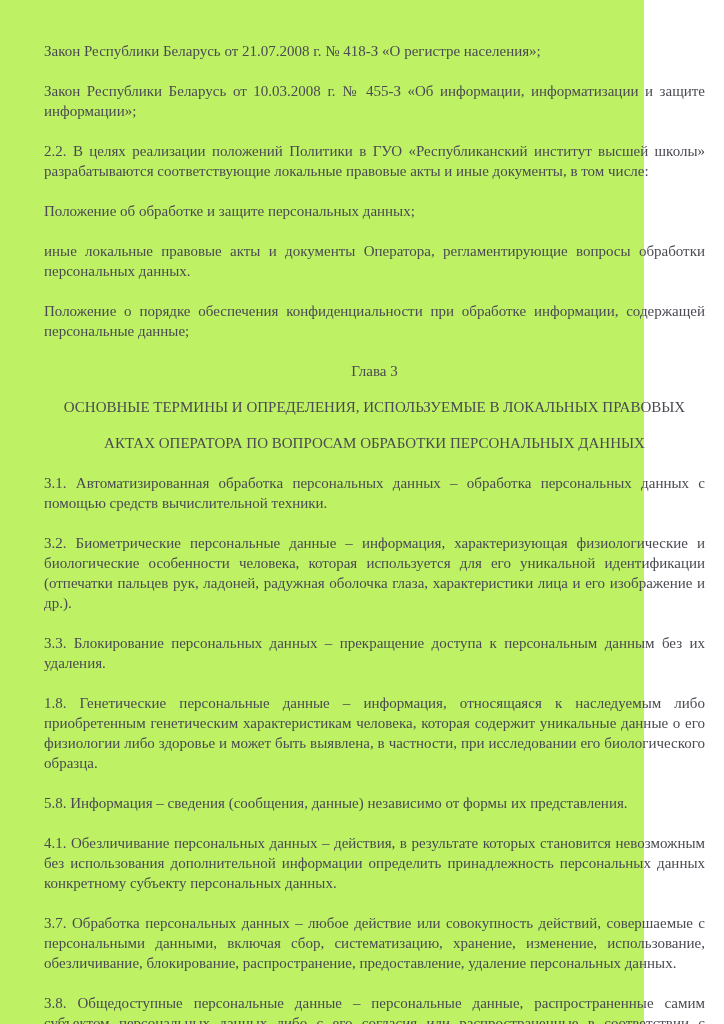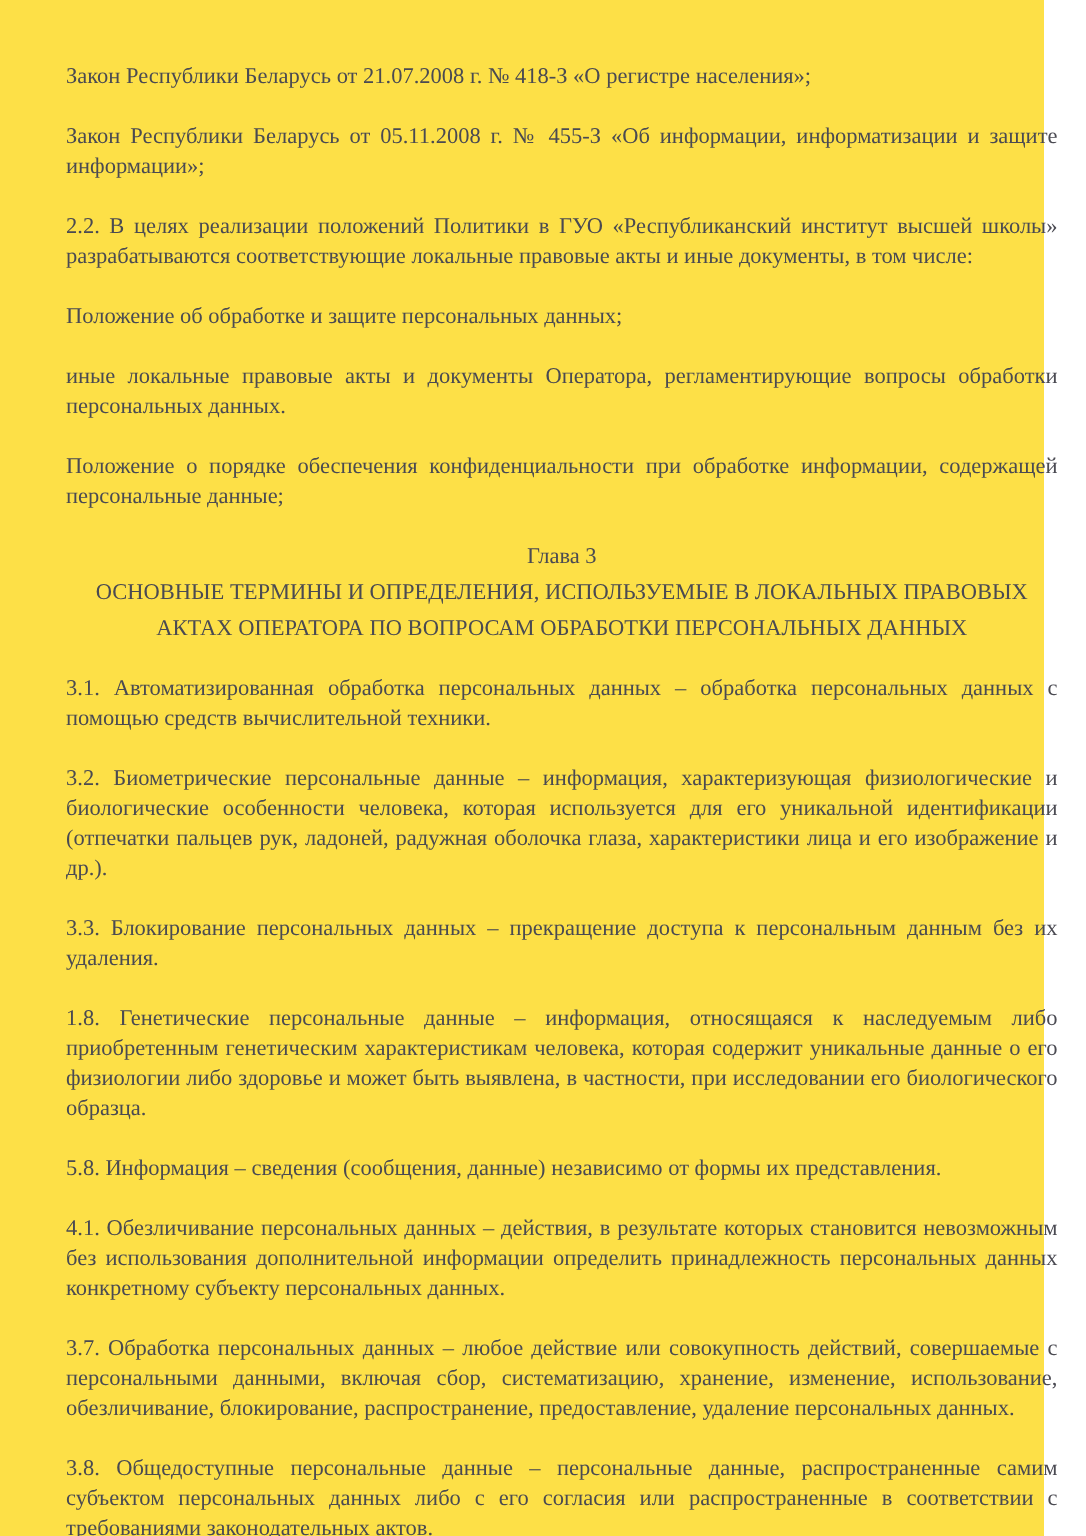--- a/index.html
+++ b/index.html
@@ -7,23 +7,23 @@
     padding: 0;
   }
   body {
     width: 724px;
     height: 1024px;
     background: #ffffff;
     overflow: hidden;
   }
   .page {
     box-sizing: border-box;
-    width: 696px;
+    width: 644px;
     height: 1024px;
-    background: #fde047;
+    background: #bef264;
   }
   .doc {
     box-sizing: border-box;
     width: 724px;
     padding: 41px 19px 0 44px;
     font-family: "Liberation Serif", "DejaVu Serif", serif;
     font-size: 15px;
     line-height: 20px;
     color: #4a4a52;
   }
@@ -32,31 +32,31 @@
     text-align: justify;
     text-justify: inter-word;
   }
   .doc p:first-child {
     margin-top: 0;
   }
   .doc p.center {
     text-align: center;
   }
   .doc p.tight-top {
-    margin-top: 4px;
+    margin-top: 16px;
     text-align: center;
   }
 </style>
 </head>
 <body>
 
 <div class="page">
   <div class="doc" id="doc">
       <p>Закон Республики Беларусь от 21.07.2008 г. № 418-З «О регистре населения»;</p>
-      <p>Закон Республики Беларусь от 05.11.2008 г. № 455-З «Об информации, информатизации и защите информации»;</p>
+      <p>Закон Республики Беларусь от 10.03.2008 г. № 455-З «Об информации, информатизации и защите информации»;</p>
       <p>2.2. В целях реализации положений Политики в ГУО «Республиканский институт высшей школы» разрабатываются соответствующие локальные правовые акты и иные документы, в том числе:</p>
       <p>Положение об обработке и защите персональных данных;</p>
       <p>иные локальные правовые акты и документы Оператора, регламентирующие вопросы обработки персональных данных.</p>
       <p>Положение о порядке обеспечения конфиденциальности при обработке информации, содержащей персональные данные;</p>
       <p class="center">Глава 3</p>
       <p class="center tight-top">ОСНОВНЫЕ ТЕРМИНЫ И ОПРЕДЕЛЕНИЯ, ИСПОЛЬЗУЕМЫЕ В ЛОКАЛЬНЫХ ПРАВОВЫХ</p>
       <p class="center tight-top">АКТАХ ОПЕРАТОРА ПО ВОПРОСАМ ОБРАБОТКИ ПЕРСОНАЛЬНЫХ ДАННЫХ</p>
       <p>3.1. Автоматизированная обработка персональных данных – обработка персональных данных с помощью средств вычислительной техники.</p>
       <p>3.2. Биометрические персональные данные – информация, характеризующая физиологические и биологические особенности человека, которая используется для его уникальной идентификации (отпечатки пальцев рук, ладоней, радужная оболочка глаза, характеристики лица и его изображение и др.).</p>
       <p>3.3. Блокирование персональных данных – прекращение доступа к персональным данным без их удаления.</p>

